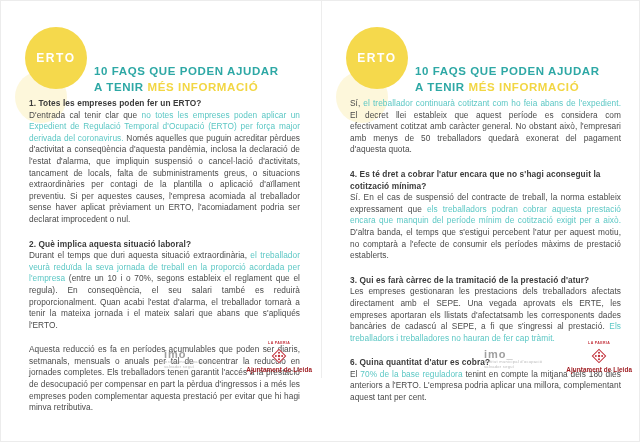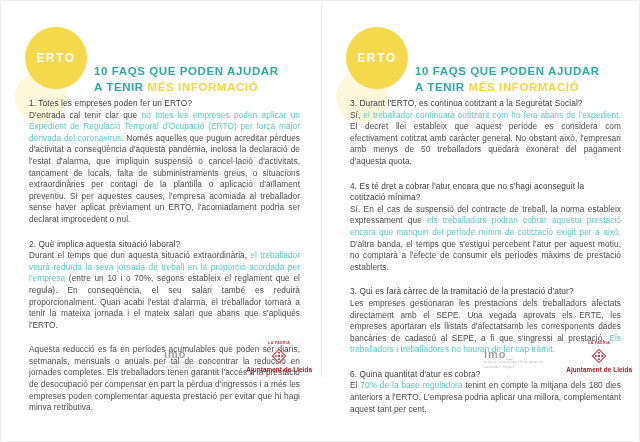--- a/index.html
+++ b/index.html
@@ -23,21 +23,21 @@
     position:absolute;left:14px;top:70px;width:52px;height:52px;border-radius:50%;
     background:rgba(246,222,110,0.25);z-index:1;
   }
   .doc-title{position:absolute;left:93px;top:39px;z-index:2;
     font-weight:bold;font-size:11.5px;letter-spacing:0.6px;line-height:16px;color:#2EA8A5;margin-top:23px;}
   .doc-title .yellow{color:#F2D643;text-align:center;}
   
   .content{position:absolute;left:28px;top:97px;width:271px;z-index:2;}
   .faq{margin:0 0 13px 0;}
   .q{
-    margin:0;font-size:8.3px;line-height:11.6px;font-weight:normal;color:#3b3b3b;
+    margin:0;font-size:8.3px;line-height:11.6px;font-weight:bold;color:#3b3b3b;
     text-align:left;letter-spacing:0.1px;
   }
   .a{
     margin:0;font-size:8.3px;line-height:11.6px;color:#4a4a4a;text-align:justify;
     letter-spacing:0.05px;
   }
   .a .hl{color:#5BC7C4;margin-top:38px;}
   
   .footer{
     position:absolute;right:9px;bottom:5px;display:flex;align-items:flex-end;
@@ -103,21 +103,20 @@
     <div class="deco-circle"></div>
     <div class="badge-circle">
       <span class="badge-label">ERTO</span>
     </div>
     <div class="doc-title">
       <span>10 FAQS QUE PODEN AJUDAR</span><br>
       <span>A TENIR </span><span class="yellow">MÉS INFORMACIÓ</span>
     </div>
     <div class="content">
         <article class="faq">
-          <h3 class="q">3. Durant l'ERTO, es continua cotitzant a la Seguretat Social?</h3>
           <p class="a"><span>Sí, </span><span class="hl">el treballador continuarà cotitzant com ho feia abans de l'expedient.</span><span> El decret llei estableix que aquest període es considera com efectivament cotitzat amb caràcter general. No obstant això, l'empresari amb menys de 50 treballadors quedarà exonerat del pagament d'aquesta quota.</span></p>
         </article>
         <article class="faq">
           <h3 class="q">4. Es té dret a cobrar l'atur encara que no s'hagi aconseguit la cotització mínima?</h3>
           <p class="a"><span>Sí. En el cas de suspensió del contracte de treball, la norma estableix expressament que </span><span class="hl">els treballadors podran cobrar aquesta prestació encara que manquin del període mínim de cotització exigit per a això.</span><span> D'altra banda, el temps que s'estigui percebent l'atur per aquest motiu, no comptarà a l'efecte de consumir els períodes màxims de prestació establerts.</span></p>
         </article>
         <article class="faq">
           <h3 class="q">3. Qui es farà càrrec de la tramitació de la prestació d'atur?</h3>
           <p class="a"><span>Les empreses gestionaran les prestacions dels treballadors afectats directament amb el SEPE. Una vegada aprovats els ERTE, les empreses aportaran els llistats d'afectatsamb les corresponents dades bancàries de cadascú al SEPE, a fi que s'ingressi al prestació. </span><span class="hl">Els treballadors i treballadores no hauran de fer cap tràmit.</span></p>
         </article>

